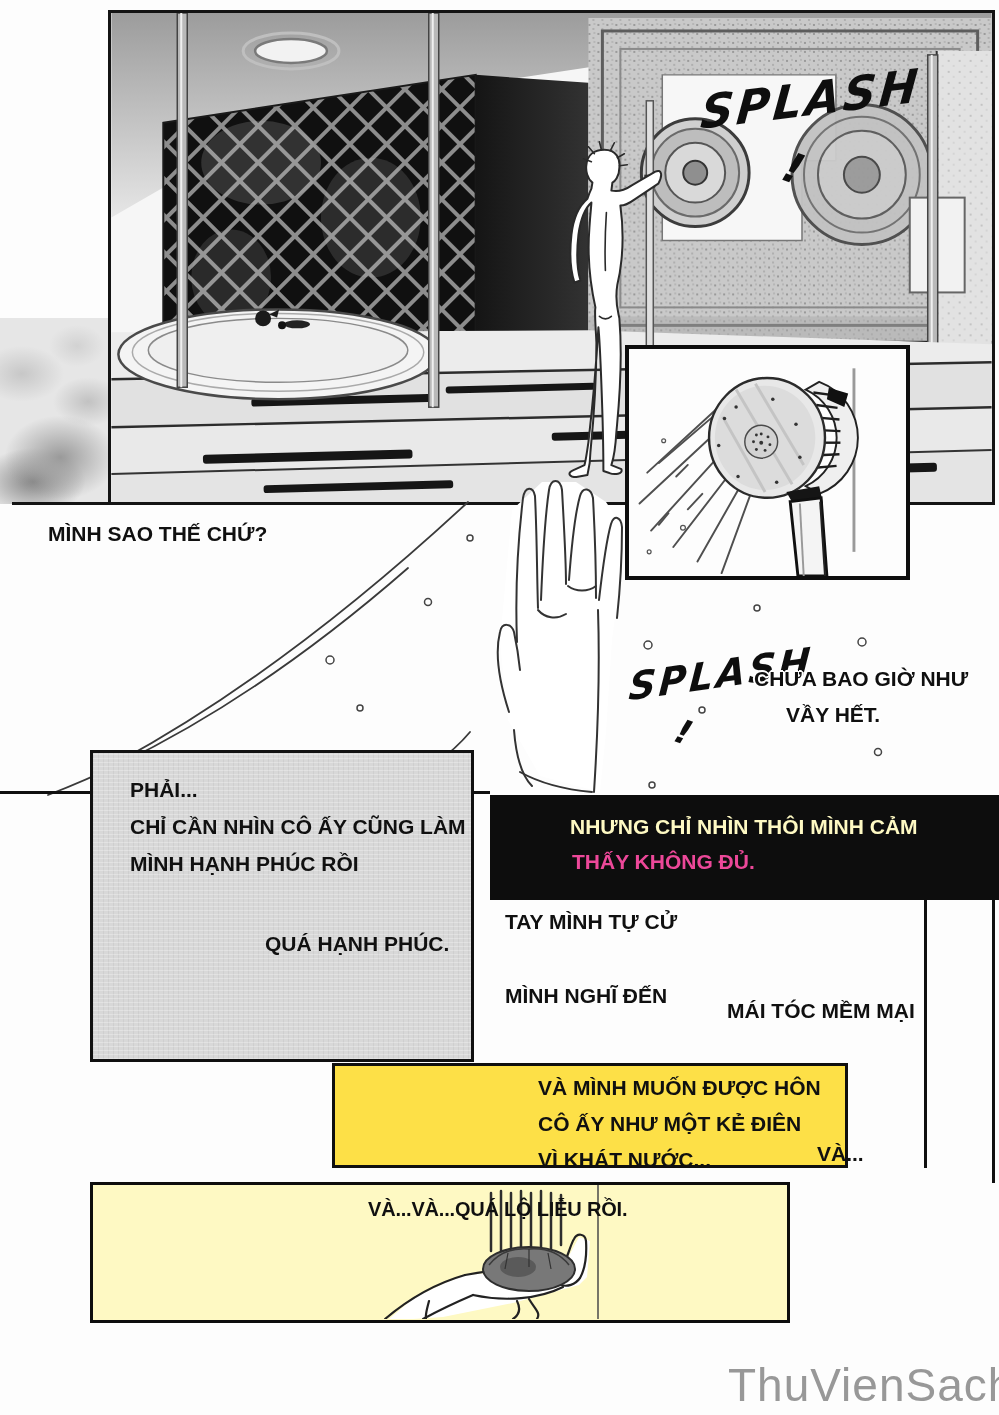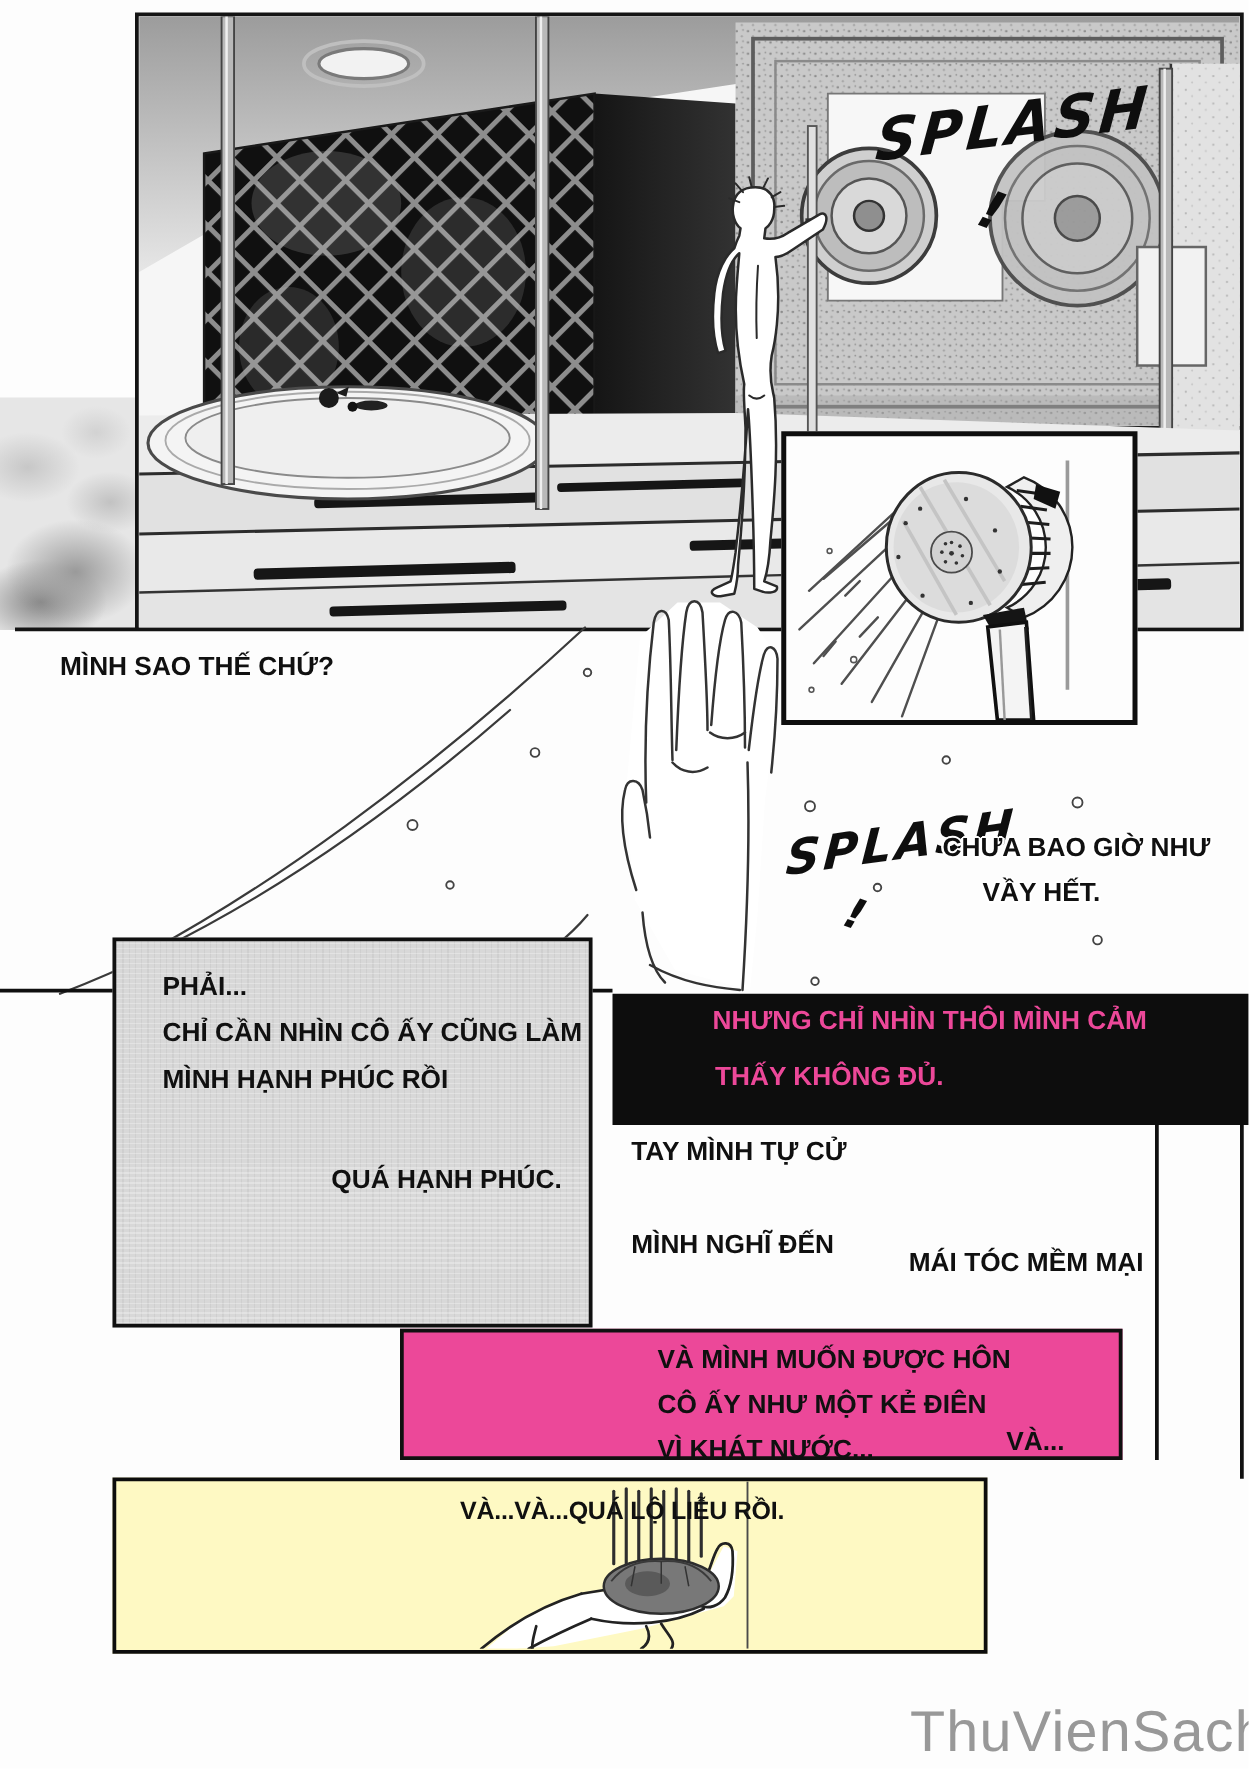--- a/index.html
+++ b/index.html
@@ -27,21 +27,21 @@
                box-sizing:border-box;background:#fdfdfd;z-index:4;}
   #narr-line{left:0;top:791px;width:490px;height:3px;background:#101010;z-index:4;}
   #black-box{left:490px;top:795px;width:509px;height:105px;background:#0d0d0d;z-index:5;}
   #gray-box{left:90px;top:750px;width:384px;height:312px;background:#d8d8d8;
             border:3px solid #101010;box-sizing:border-box;z-index:5;
             background-image:
               repeating-linear-gradient(0deg, rgba(255,255,255,.28) 0 1px, transparent 1px 4px),
               repeating-linear-gradient(90deg, rgba(150,150,150,.14) 0 1px, transparent 1px 5px);}
   #divider-v{left:924px;top:898px;width:3px;height:270px;background:#101010;z-index:4;}
   #right-border-v{left:992px;top:898px;width:3px;height:285px;background:#101010;z-index:4;}
-  #kiss-box{left:320px;top:1063px;width:578px;height:105px;background:#ec4899;
+  #kiss-box{left:332px;top:1063px;width:516px;height:105px;background:#fde047;
             border:3px solid #101010;box-sizing:border-box;z-index:5;}
   #bottom-box{left:90px;top:1182px;width:700px;height:141px;background:#fef9c3;
               border:3.5px solid #0d0d0d;box-sizing:border-box;z-index:5;overflow:hidden;}
   #watermark{left:728px;top:1358px;font-size:46px;font-weight:400;color:#989898;
              letter-spacing:1px;z-index:6;font-family:"Liberation Sans",sans-serif;}
   svg{display:block;}
 </style>
 </head>
 <body>
 
@@ -278,21 +278,21 @@
 
   <div class="sfx" style="left:628px;top:652px;font-size:38px;transform:rotate(-8deg) skewX(-12deg);">SPLASH</div>
   <div class="sfx" style="left:676px;top:712px;font-size:34px;transform:rotate(20deg);letter-spacing:0;">!</div>
 
   <div class="txt halo" style="left:754px;top:660px;">CHƯA BAO GIỜ NHƯ</div>
   <div class="txt halo" style="left:786px;top:696px;">VẦY HẾT.</div>
 
   <div id="narr-line" class="abs"></div>
 
   <div id="black-box" class="abs">
-    <div class="txt" style="left:80px;top:4px;color:#ec4899;line-height:35px;">NHƯNG CHỈ NHÌN THÔI MÌNH CẢM</div>
+    <div class="txt" style="left:80px;top:14px;color:#fef9c3;line-height:35px;">NHƯNG CHỈ NHÌN THÔI MÌNH CẢM</div>
     <div class="txt" style="left:82px;top:49px;color:#ec4899;line-height:35px;">THẤY KHÔNG ĐỦ.</div>
   </div>
 
   <div id="gray-box" class="abs">
     <div class="txt" style="left:37px;top:18px;">PHẢI...</div>
     <div class="txt" style="left:37px;top:55px;">CHỈ CẦN NHÌN CÔ ẤY CŨNG LÀM</div>
     <div class="txt" style="left:37px;top:92px;">MÌNH HẠNH PHÚC RỒI</div>
     <div class="txt" style="left:172px;top:172px;">QUÁ HẠNH PHÚC.</div>
   </div>
 

